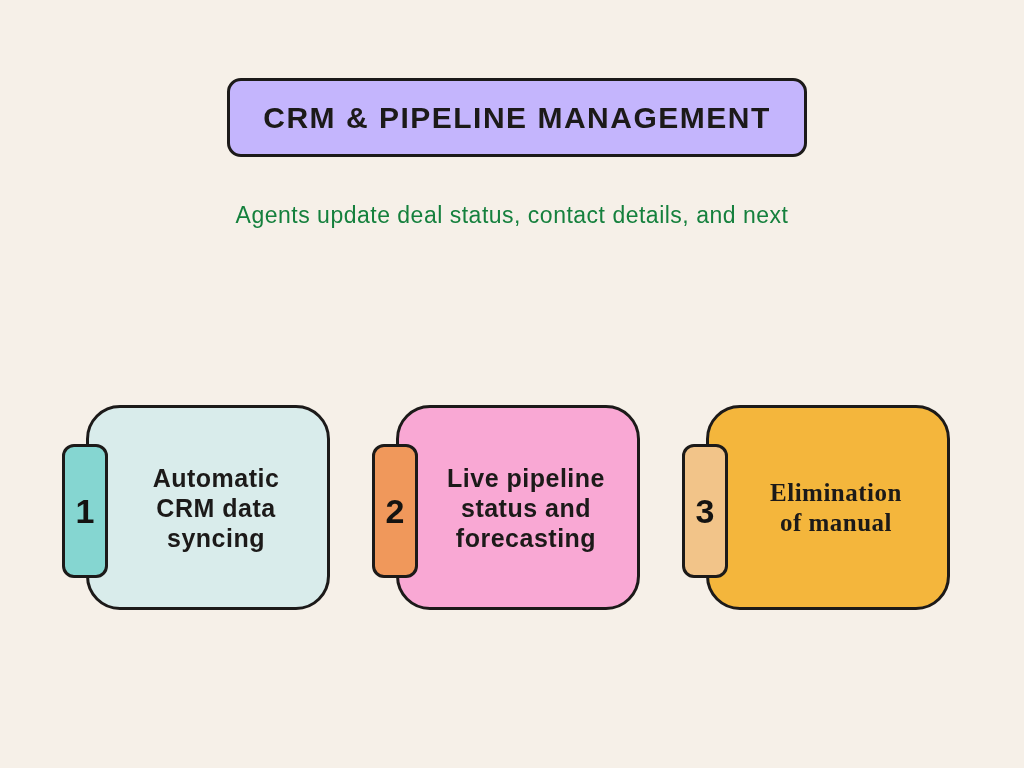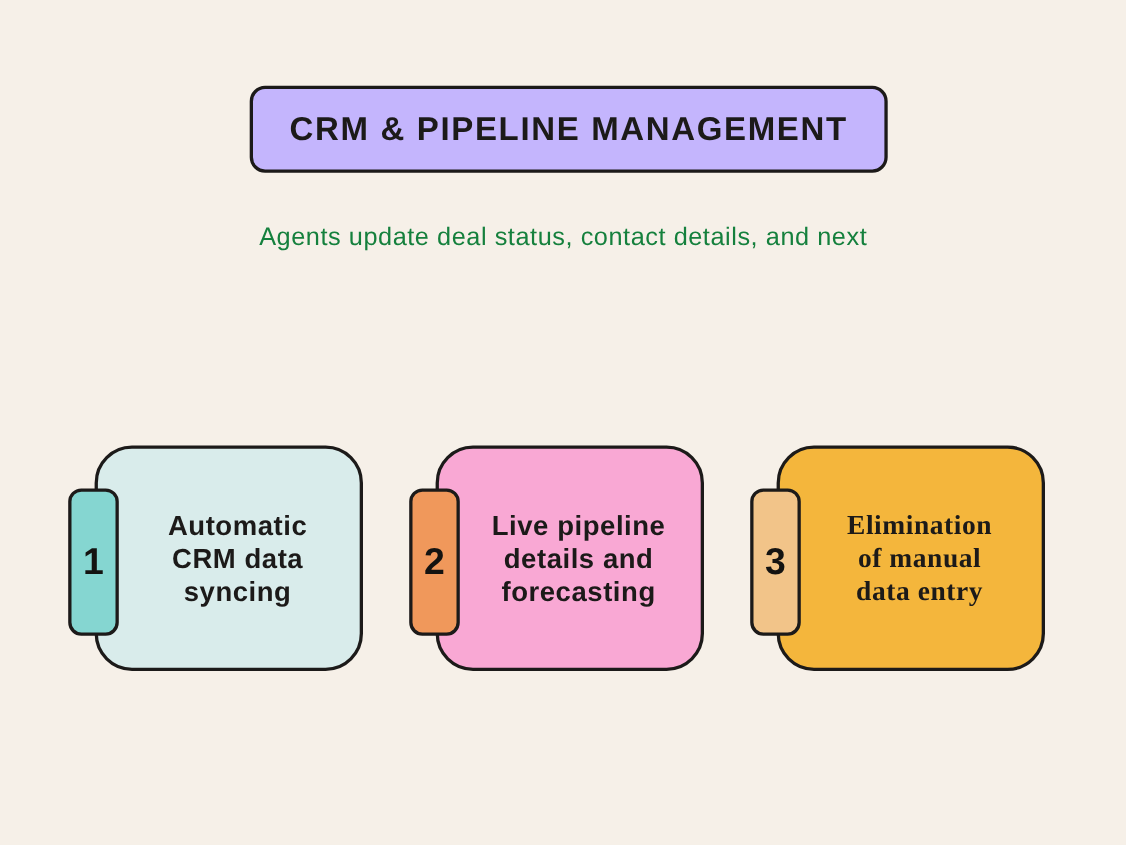--- a/index.html
+++ b/index.html
@@ -84,30 +84,29 @@
     <div class="card-label">
       <div>Automatic</div>
       <div>CRM data</div>
       <div>syncing</div>
     </div>
   </div>
 
   <div class="card card-2" style="background-color: #f9a8d4;">
     <div class="card-label">
       <div>Live pipeline</div>
-      <div>details and</div>
+      <div>status and</div>
       <div>forecasting</div>
     </div>
   </div>
 
   <div class="card card-3" style="background-color: rgb(244, 182, 60);">
     <div class="card-label">
       <div>Elimination</div>
       <div>of manual</div>
-      <div>data entry</div>
     </div>
   </div>
 
   <div class="tab tab-1" style="background-color: rgb(133, 214, 209);">
     <span class="tab-number">1</span>
   </div>
 
   <div class="tab tab-2" style="background-color: rgb(240, 152, 91);">
     <span class="tab-number">2</span>
   </div>

